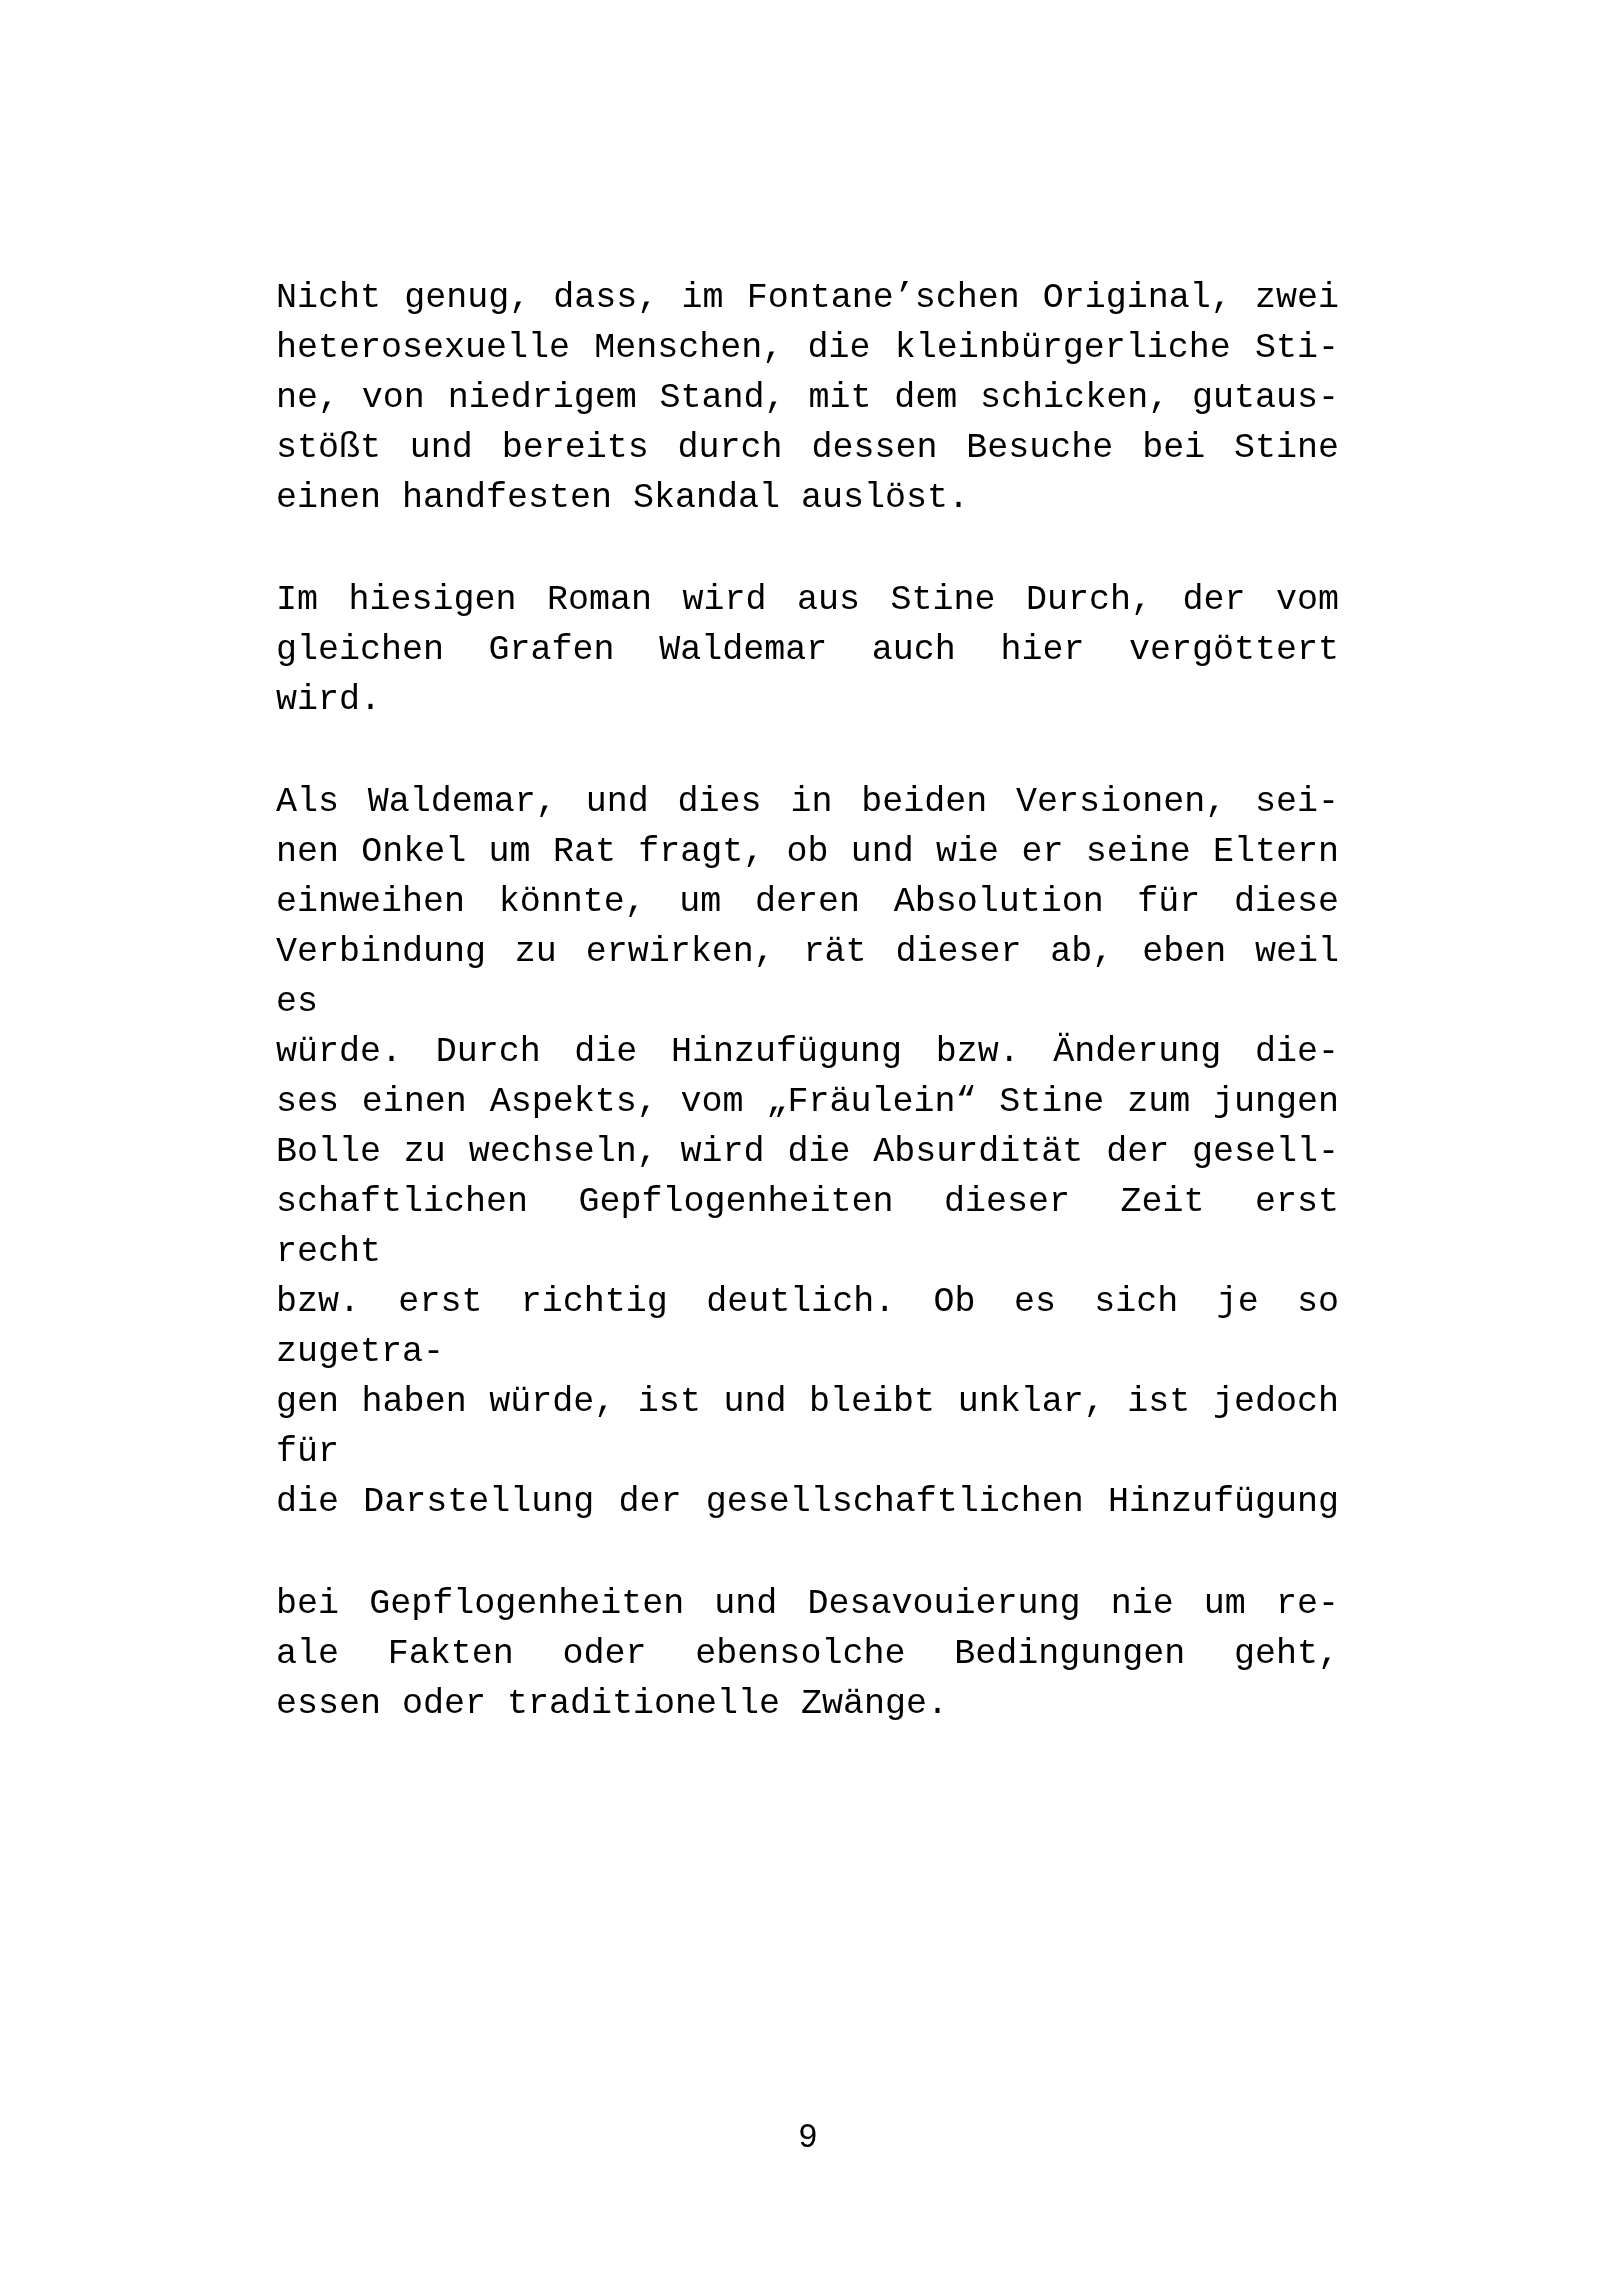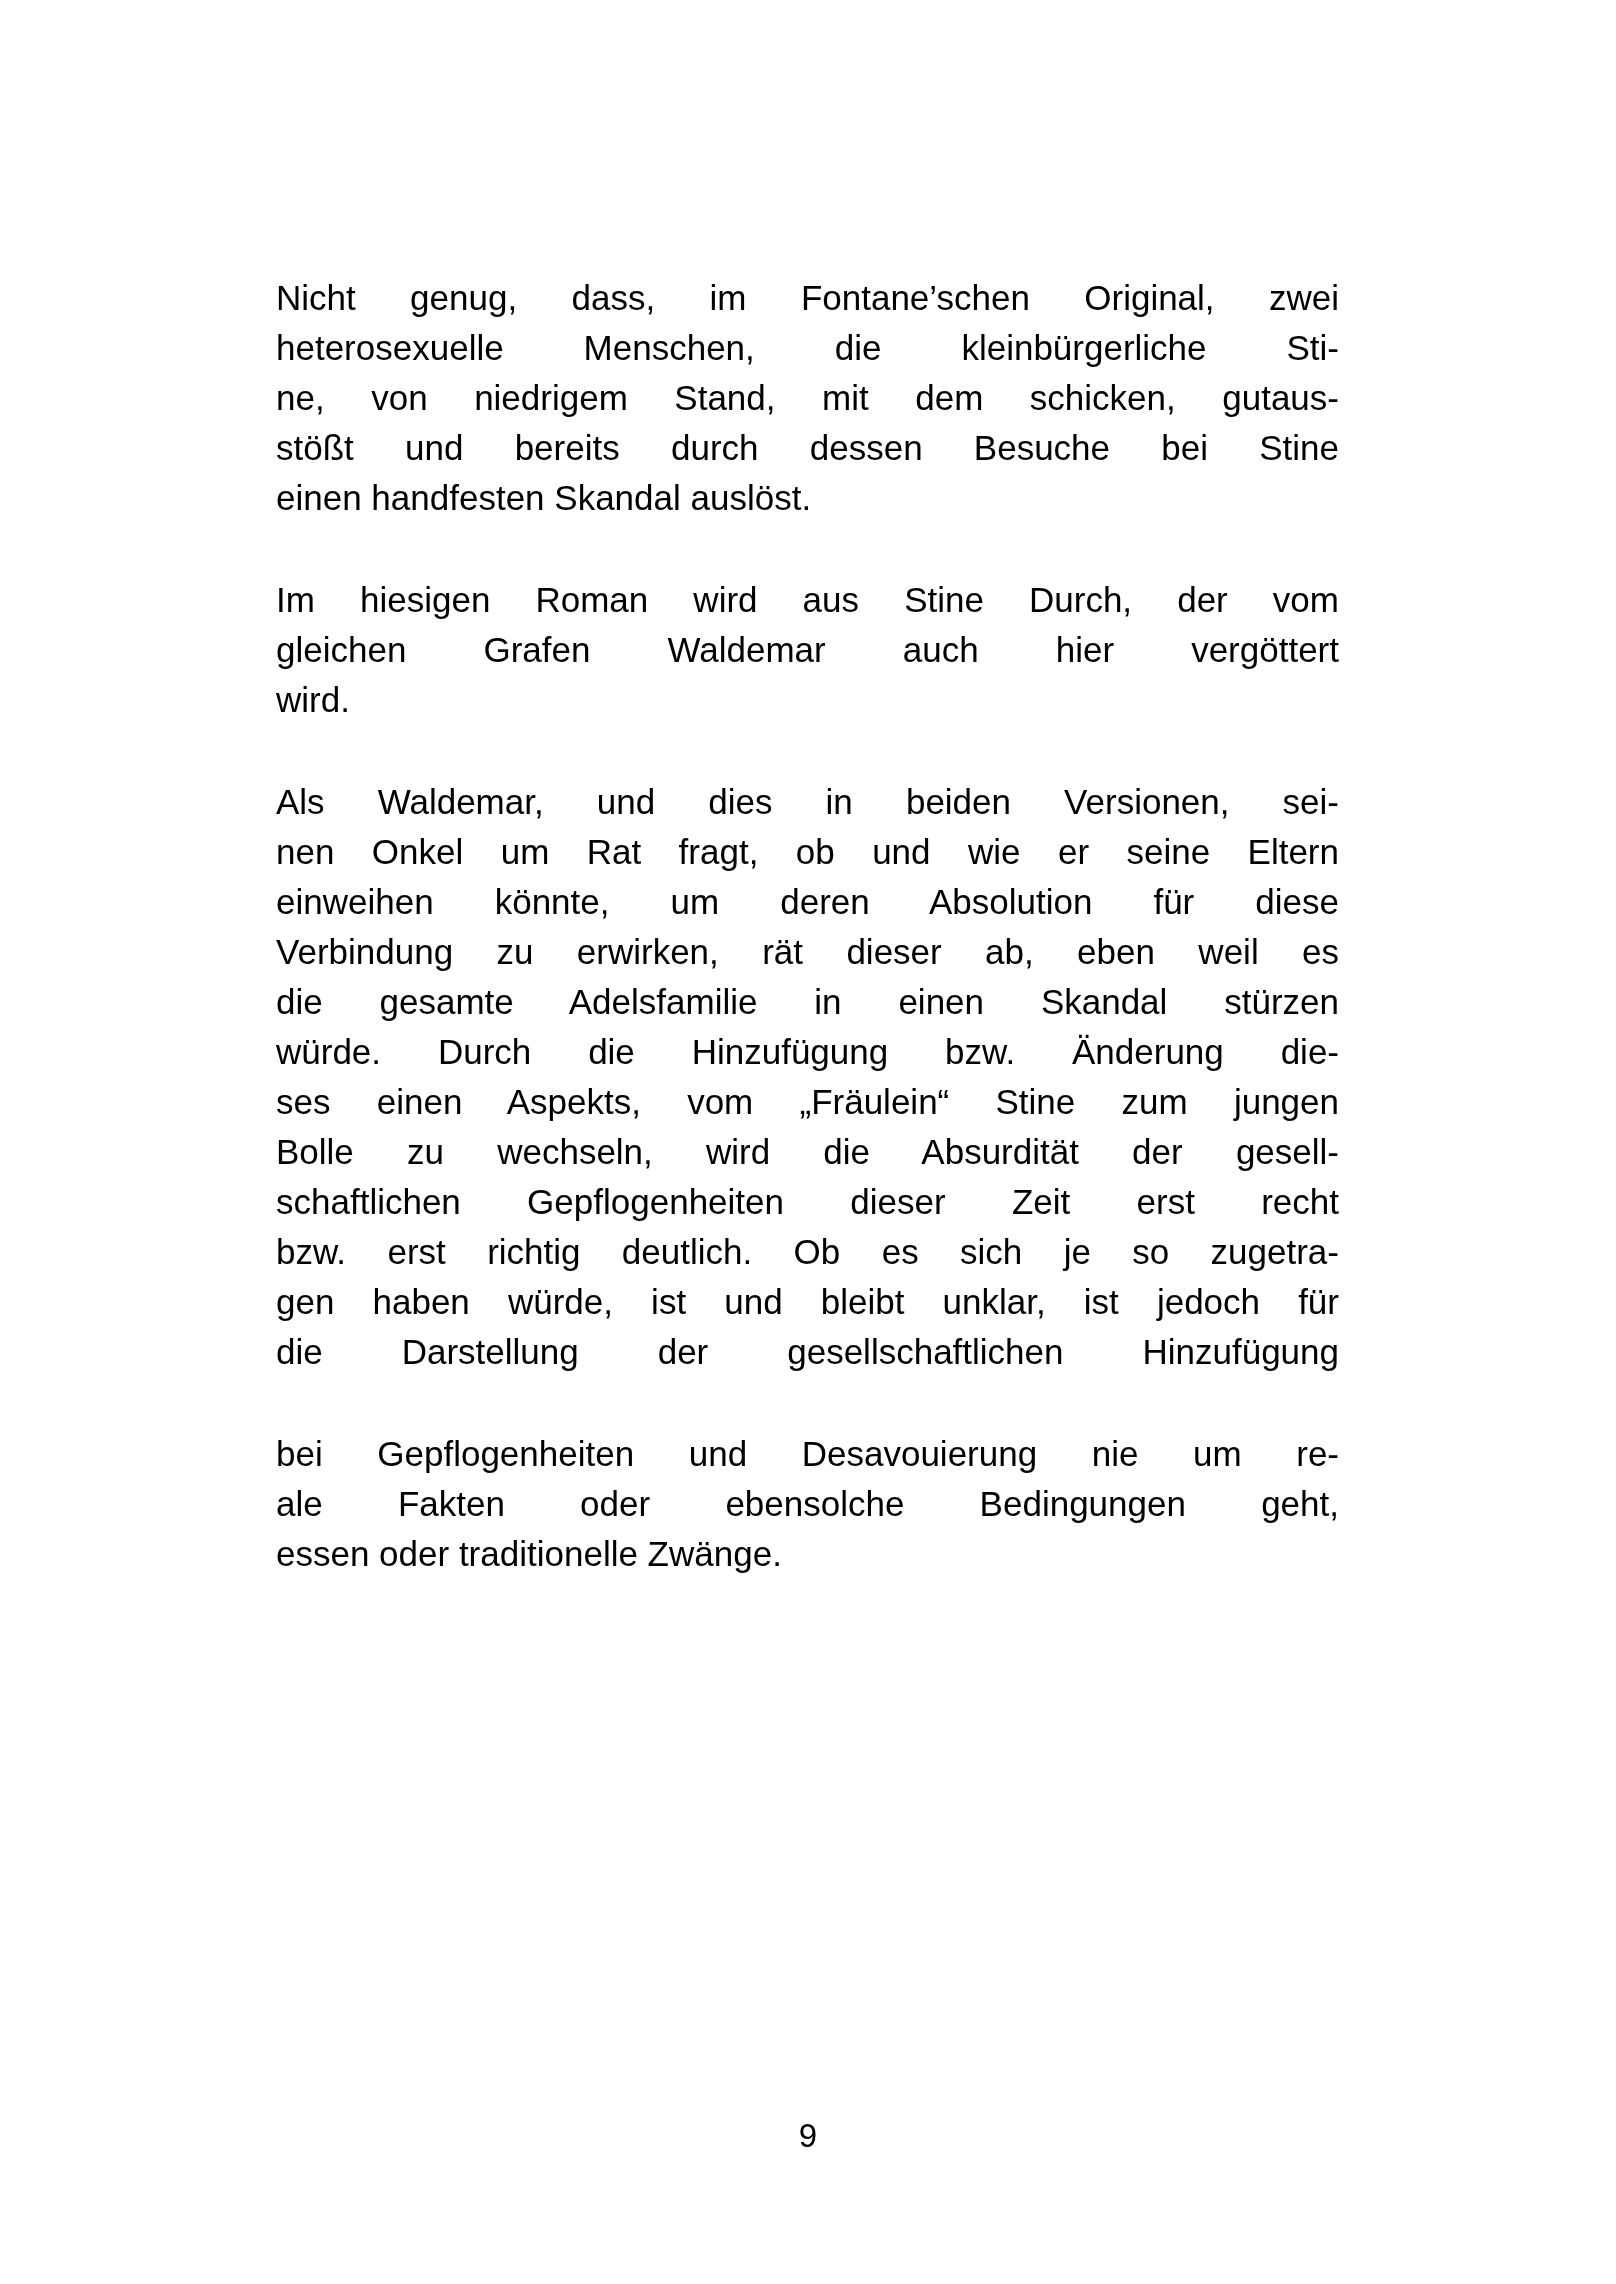--- a/index.html
+++ b/index.html
@@ -27,20 +27,21 @@
   .paragraph {
     margin: 0 0 52px 0;
   }
   .paragraph:last-child {
     margin-bottom: 0;
   }
   .line {
     text-align: justify;
     text-align-last: justify;
     white-space: normal;
+    font-family: Liberation Mono, monospace;
   }
   .line.last {
     text-align: center;
     text-align-last: left;
   }
   .page-number {
     position: absolute;
     left: 0;
     right: 0;
     bottom: 125px;
@@ -64,21 +65,20 @@
       <div class="paragraph">
         <div class="line">Im hiesigen Roman wird aus Stine Durch, der vom</div>
         <div class="line">gleichen Grafen Waldemar auch hier vergöttert</div>
         <div class="line last">wird.</div>
       </div>
       <div class="paragraph">
         <div class="line">Als Waldemar, und dies in beiden Versionen, sei-</div>
         <div class="line">nen Onkel um Rat fragt, ob und wie er seine Eltern</div>
         <div class="line">einweihen könnte, um deren Absolution für diese</div>
         <div class="line">Verbindung zu erwirken, rät dieser ab, eben weil es</div>
-        <div class="line">die gesamte Adelsfamilie in einen Skandal stürzen</div>
         <div class="line">würde. Durch die Hinzufügung bzw. Änderung die-</div>
         <div class="line">ses einen Aspekts, vom „Fräulein“ Stine zum jungen</div>
         <div class="line">Bolle zu wechseln, wird die Absurdität der gesell-</div>
         <div class="line">schaftlichen Gepflogenheiten dieser Zeit erst recht</div>
         <div class="line">bzw. erst richtig deutlich. Ob es sich je so zugetra-</div>
         <div class="line">gen haben würde, ist und bleibt unklar, ist jedoch für</div>
         <div class="line">die Darstellung der gesellschaftlichen Hinzufügung</div>
       </div>
       <div class="paragraph">
         <div class="line">bei Gepflogenheiten und Desavouierung nie um re-</div>

